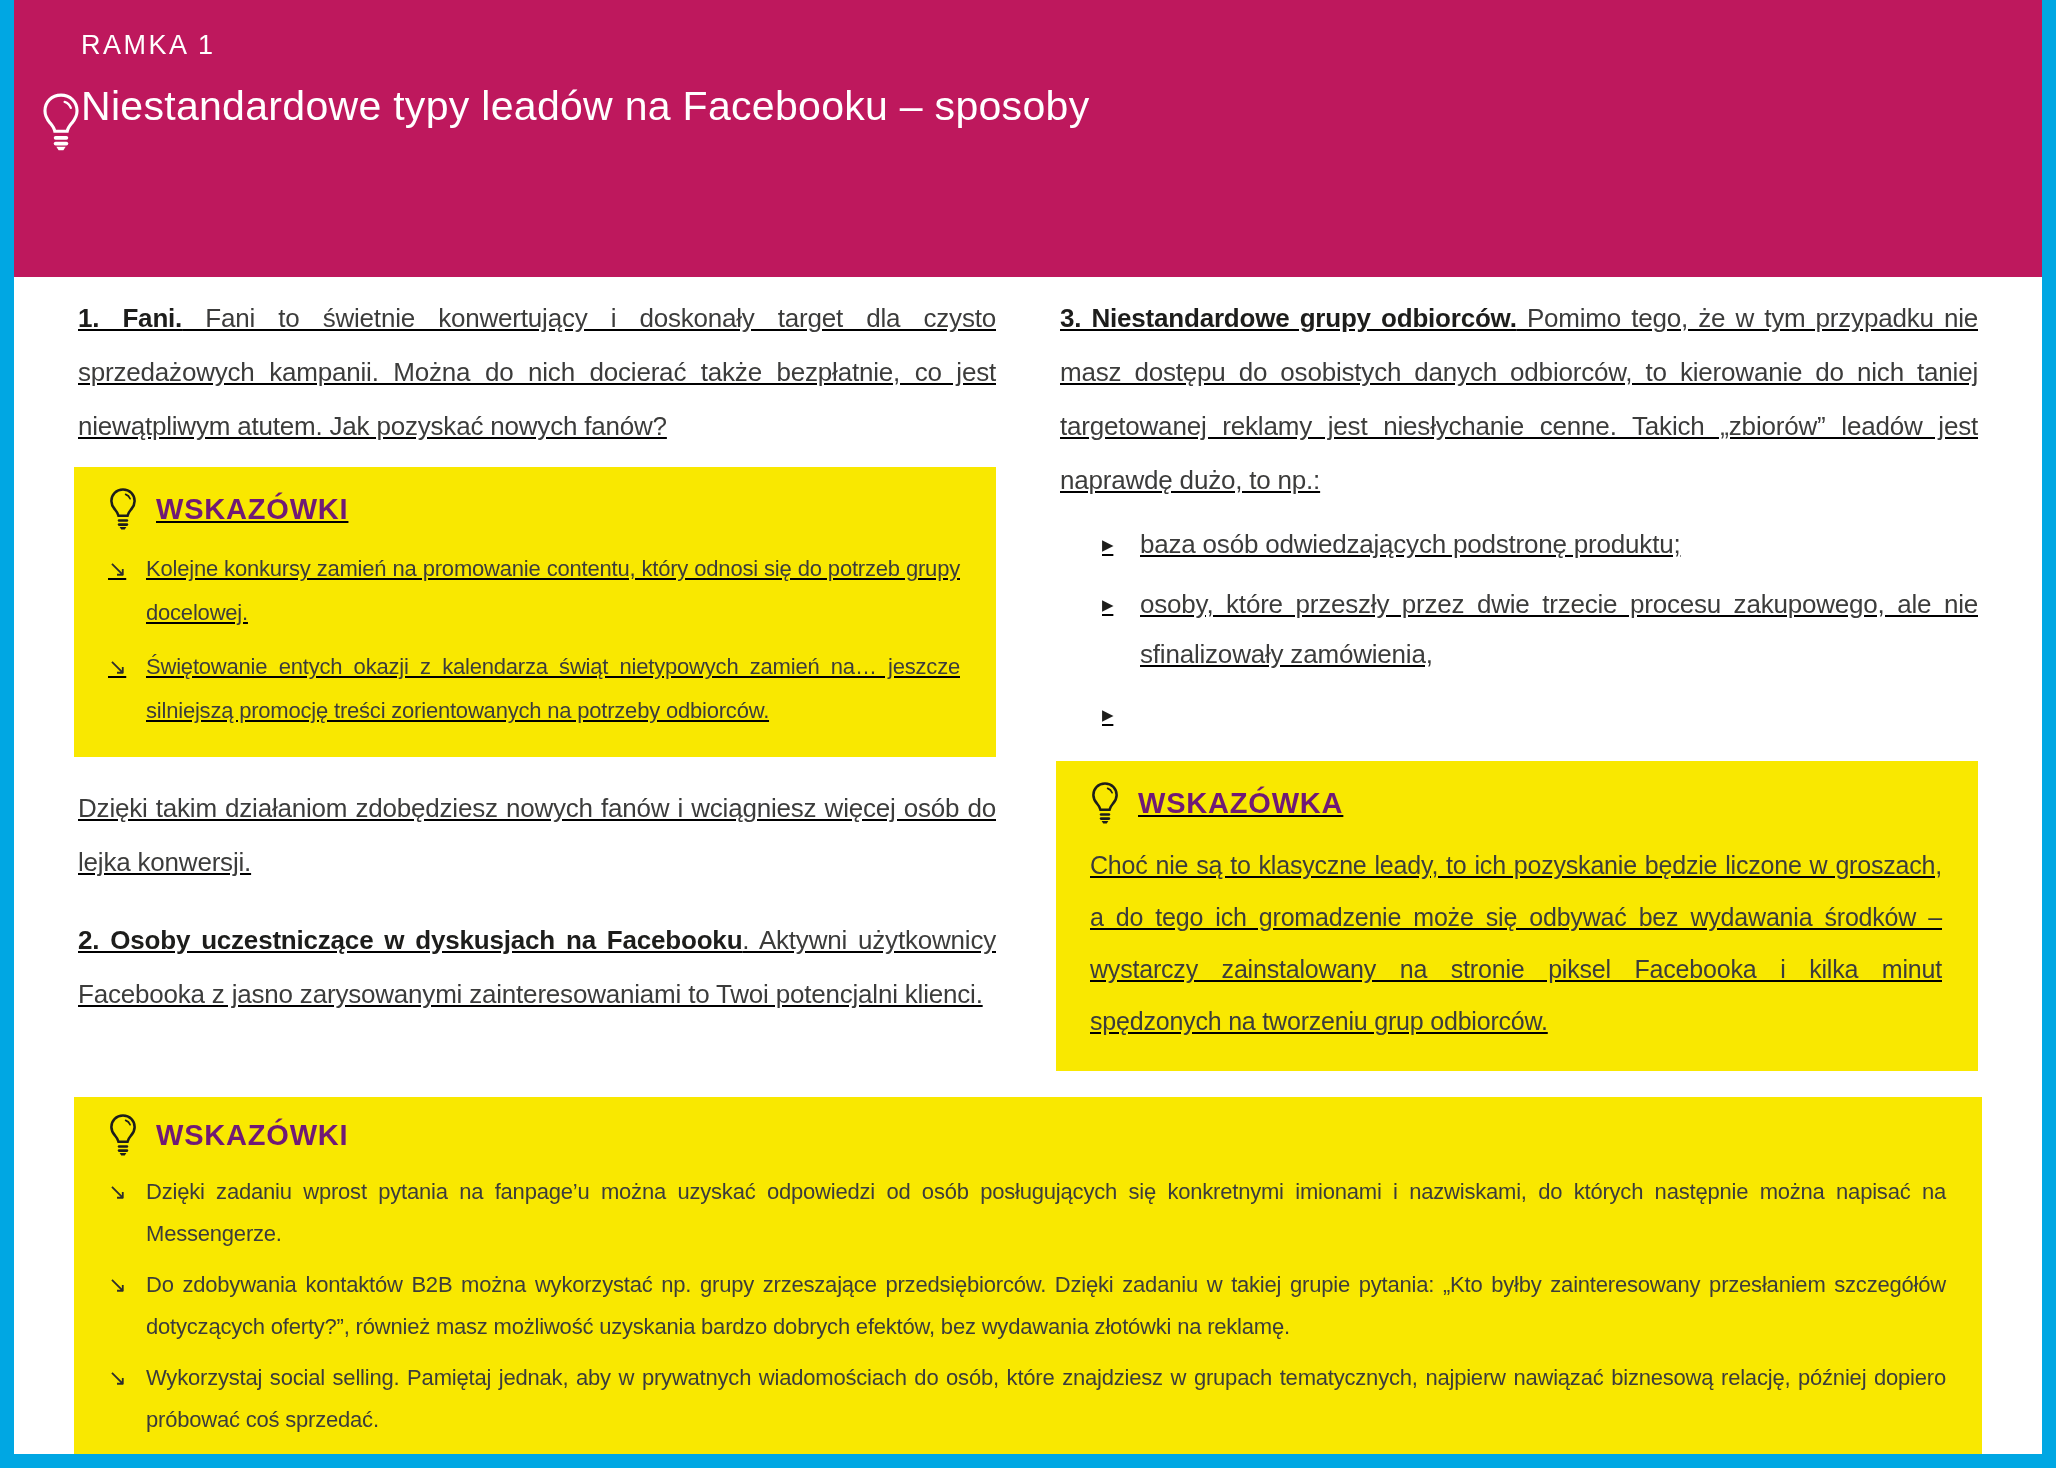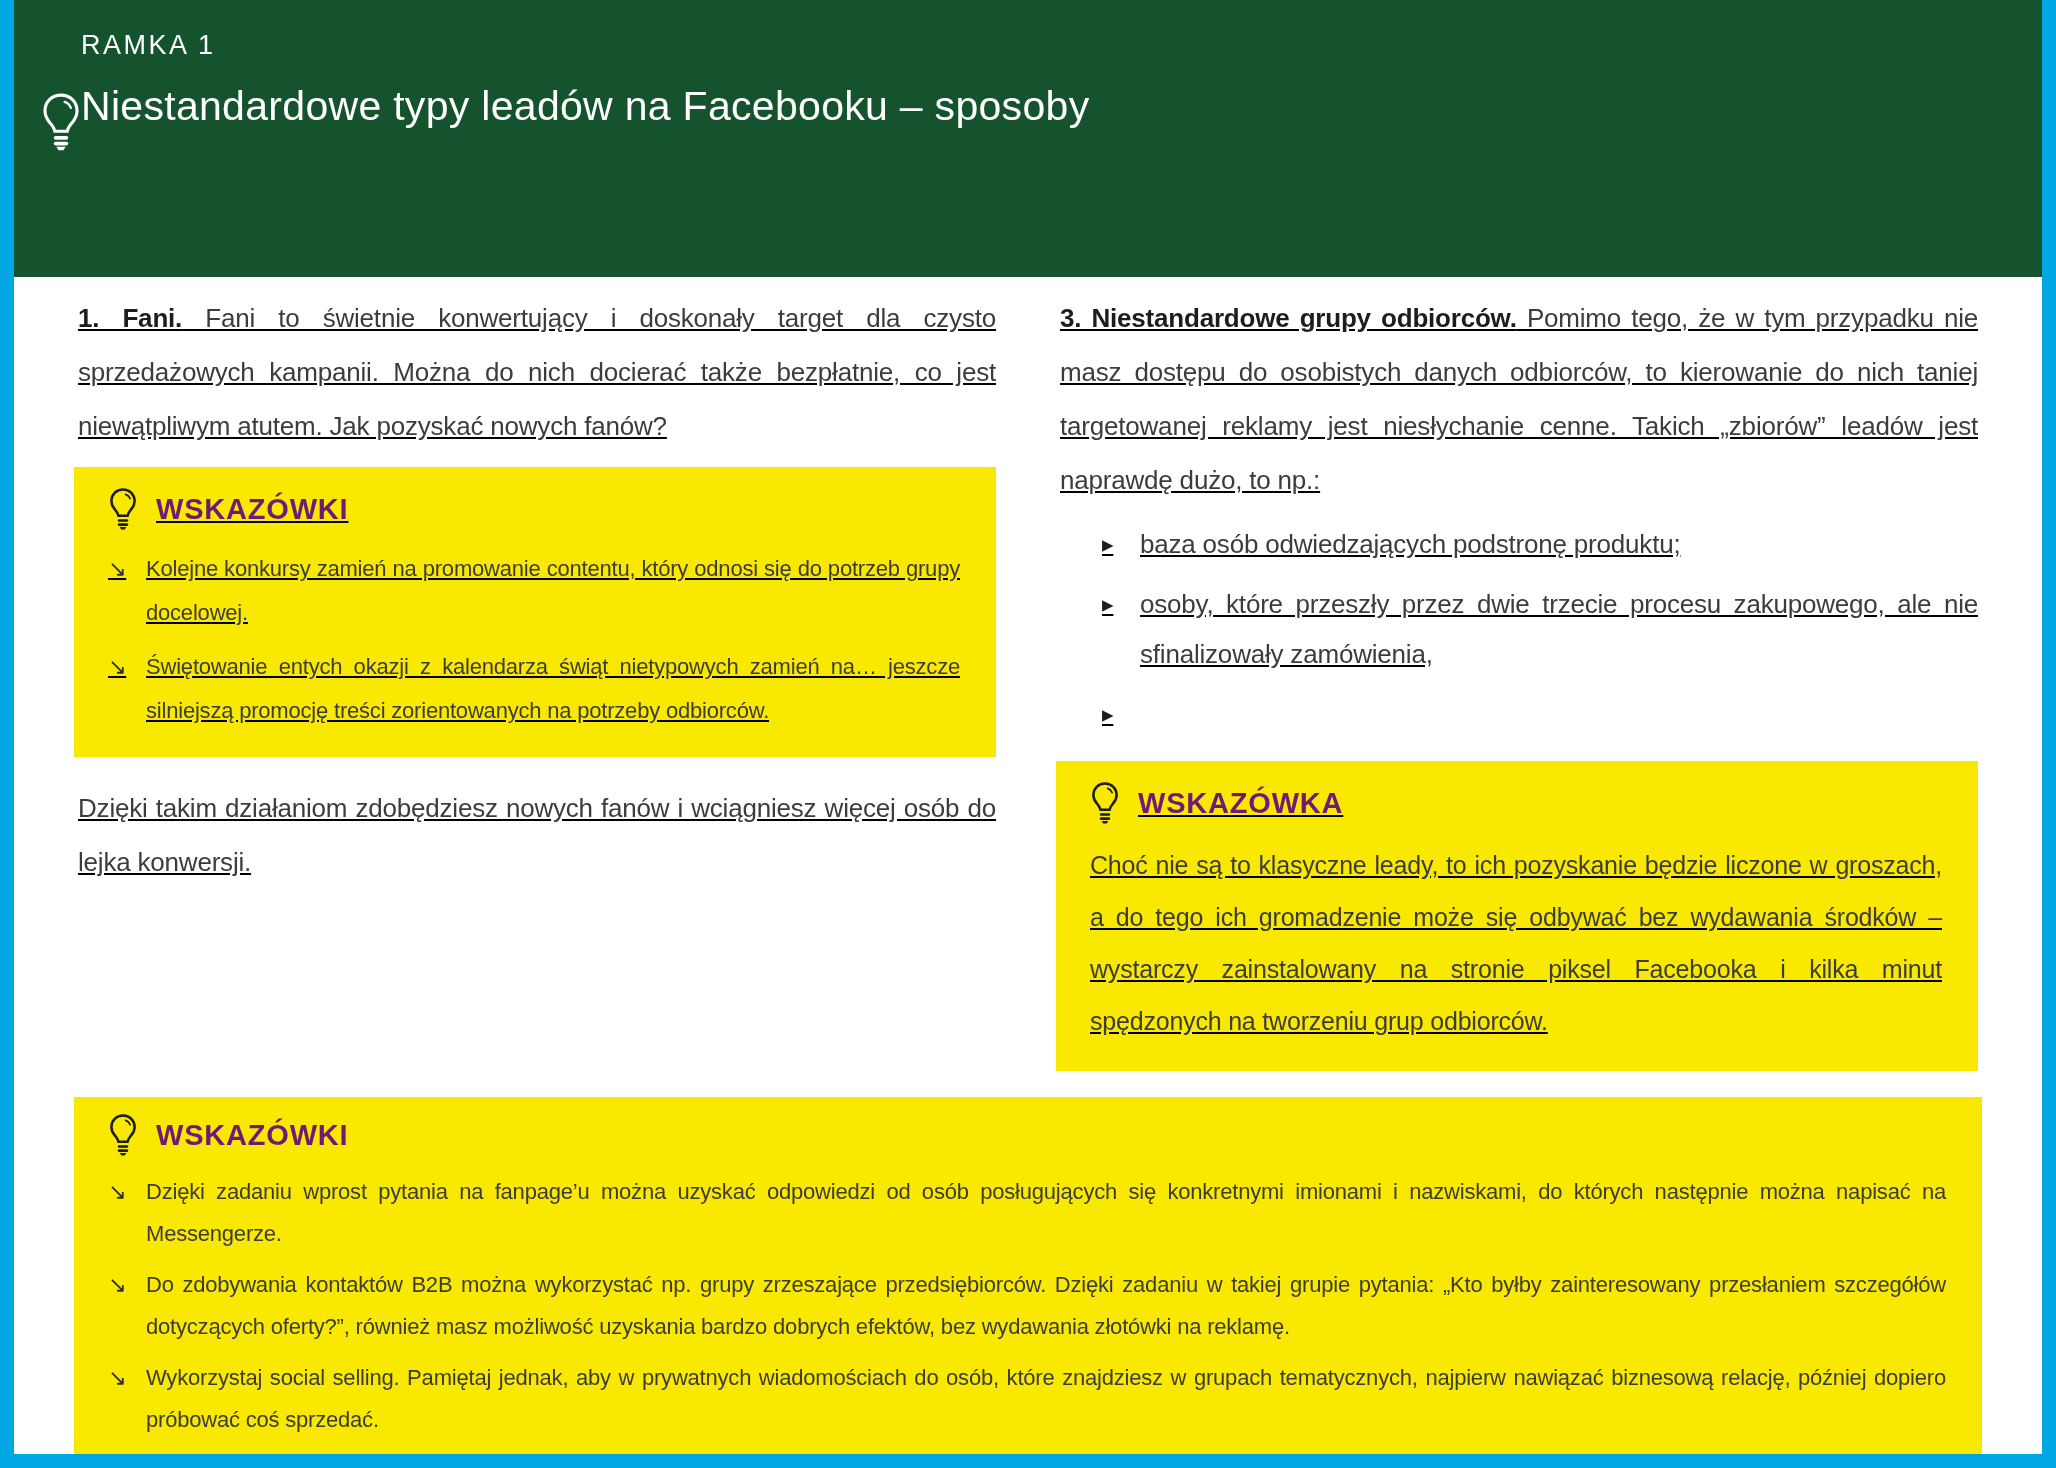--- a/index.html
+++ b/index.html
@@ -2,21 +2,21 @@
 <html lang="pl"><head>
 <meta charset="utf-8">
 <style>
   html,body{margin:0;padding:0;background:#ffffff;font-family:"Liberation Sans",sans-serif;}
   .page{
     width:2056px;height:1468px;box-sizing:border-box;position:relative;
     border-left:14px solid #00A7E3;border-right:14px solid #00A7E3;border-bottom:14px solid #00A7E3;
     background:#ffffff;overflow:hidden;
   }
   
-  .header{height:277px;background:#14532d;position:relative;box-sizing:border-box;
+  .header{height:277px;background:#be185d;position:relative;box-sizing:border-box;
           padding:30px 40px 0 81px;margin:0 -14px;}
   .kicker{color:#ffffff;font-size:27px;letter-spacing:2.5px;font-weight:400;}
   .title{color:#ffffff;font-size:41px;font-weight:400;line-height:62px;margin-top:14px;letter-spacing:.3px;}
   .header .bulb{position:absolute;left:40px;top:92px;width:42px;height:60px;color:#ffffff;}
   
   .bulb{display:block;}
   
   .main{display:flex;gap:64px;padding:14px 64px 0;text-decoration:underline;}
   .col{flex:1;min-width:0;}
   .para{font-size:26px;line-height:54px;color:#3C3C3B;text-align:justify;letter-spacing:-.2px;}
@@ -85,20 +85,23 @@
           </div>
           <div class="tipitem">
             <span class="marker">↘</span>
             <span>Świętowanie entych okazji z kalendarza świąt nietypowych zamień na… jeszcze silniejszą promocję treści zorientowanych na potrzeby odbiorców.</span>
           </div>
         </div>
       </div>
 
       <div class="para mt1">Dzięki takim działaniom zdobędziesz nowych fanów i wciągniesz więcej osób do lejka konwersji.</div>
 
+      <div class="para mt2">
+        <span class="lead">2. Osoby uczestniczące w dyskusjach na Facebooku</span><span>. Aktywni użytkownicy Facebooka z jasno zarysowanymi zainteresowaniami to Twoi potencjalni klienci.</span>
+      </div>
     </div>
 
     <div class="col">
       <div class="para">
         <span class="lead">3. Niestandardowe grupy odbiorców.</span><span> Pomimo tego, że w tym przypadku nie masz dostępu do osobistych danych odbiorców, to kierowanie do nich taniej targetowanej reklamy jest niesłychanie cenne. Takich „zbiorów” leadów jest naprawdę dużo, to np.:</span>
       </div>
 
       <div class="fbullets">
         <div class="fbullet">
           <span class="tri">▸</span>

